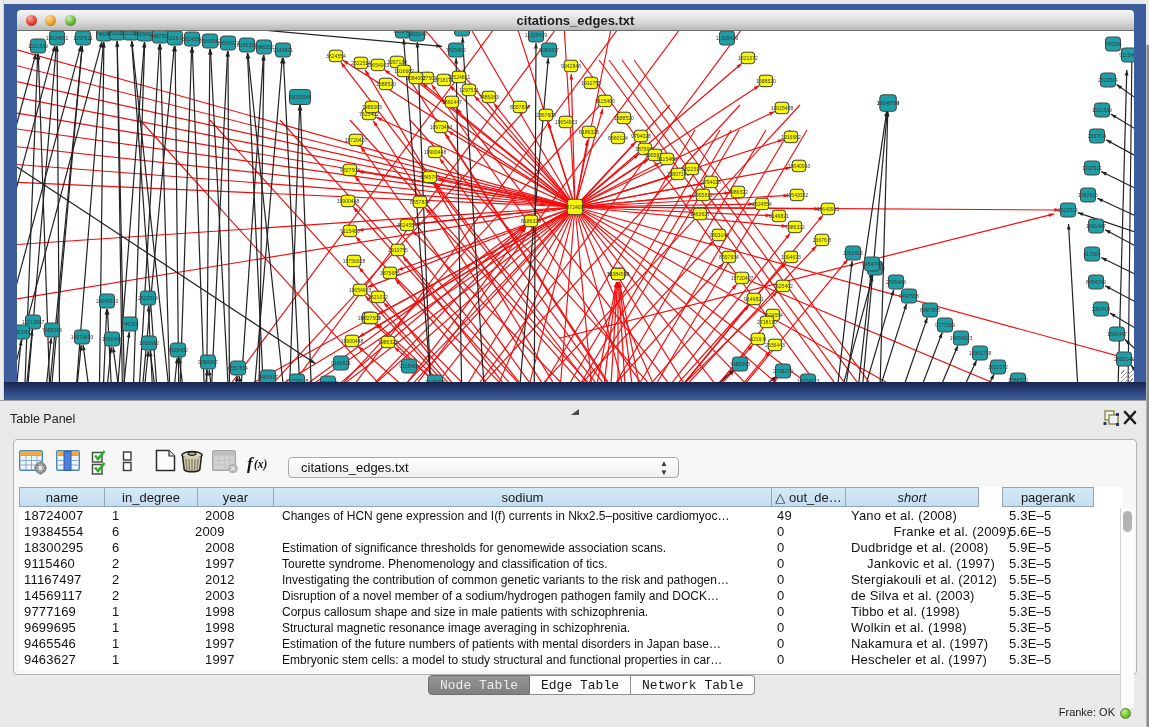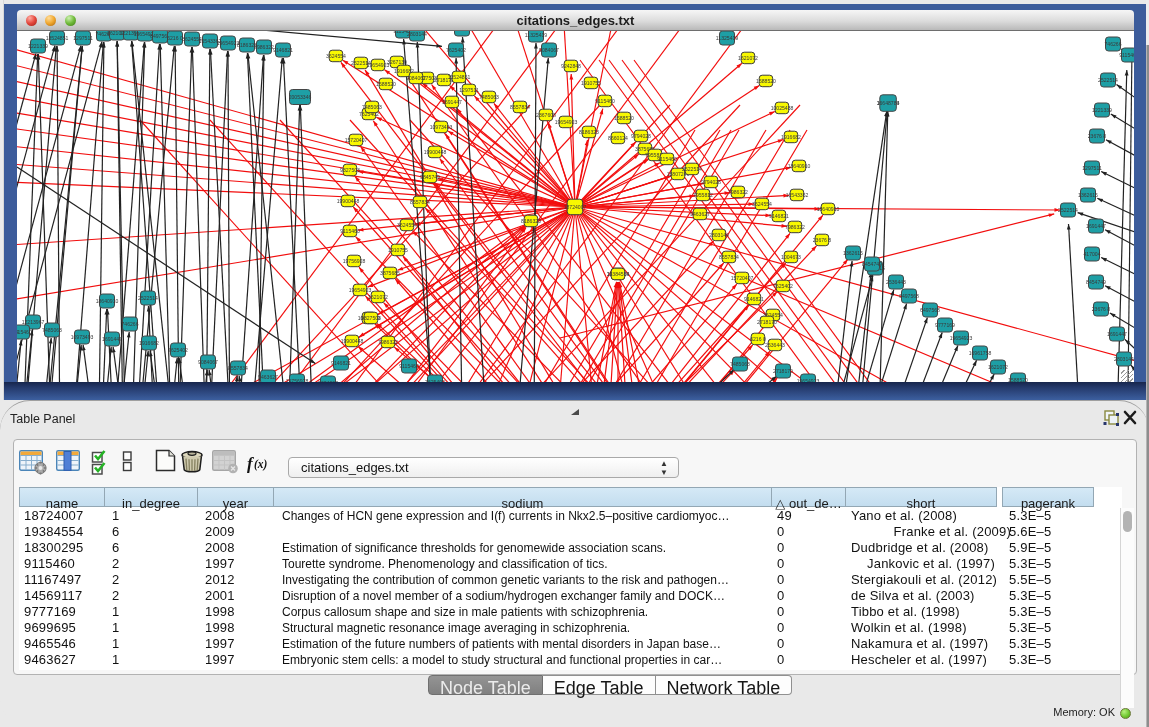--- a/index.html
+++ b/index.html
@@ -22,42 +22,42 @@
 #graph { position:absolute; left:13px; top:27px; width:1117px; height:351px; background:#fff; overflow:hidden; }
 #grip { position:absolute; right:13px; top:366px; width:12px; height:12px;
   background:repeating-linear-gradient(135deg, transparent 0 2px, #9a9a9a 2px 3px); }
 
 
 #lstrip { position:absolute; left:0; top:0; width:4px; height:400px; background:#ececec; border-right:1px solid #d8d8d8; }
 #rstrip { position:absolute; left:1146px; top:0; width:3px; height:400px; background:#ececec; }
 #rstrip2 { position:absolute; left:1146px; top:45px; width:3px; height:682px; background:#8d8d8d; border-left:1px solid #b5b5b5; z-index:50; }
 
 
-#panel { position:absolute; left:0; top:400px; width:1149px; height:327px; background:#e9e9e9; border-top:1px solid #9f9f9f;border-radius:30px; }
+#panel { position:absolute; left:0; top:400px; width:1149px; height:327px; background:#e9e9e9; border-top:1px solid #9f9f9f; }
 #ptitle { position:absolute; left:10px; top:11px; font-size:12.5px; color:#222; }
 #caret { position:absolute; left:570px; top:1px; }
 #picons { position:absolute; right:10px; top:9px; }
 #inner { position:absolute; left:13px; top:38px; width:1124px; height:236px; background:#f7f7f7;
   border:1px solid #b2b2b2; border-radius:4px; }
 #toolbar { position:absolute; left:5px; top:5px; height:34px; width:100%; }
 #combo { position:absolute; left:269px; top:12px; width:391px; height:21px; background:linear-gradient(#ffffff,#efefef);
   border:1px solid #a9a9a9; border-radius:4px; font-size:13px; color:#111; padding:2px 0 0 12px; }
 #combo .arr { position:absolute; right:10px; top:1px; font-size:8px; color:#333; line-height:9px; text-align:center; }
 
 
 #tbl { position:absolute; left:5px; top:47px; width:1103px; height:183px; background:#fff; overflow:hidden; }
 .hrow { position:absolute; top:0; height:20px; background:linear-gradient(#d5e9f6,#c3ddef); border:1px solid #93a7b4;
-  font-size:13px; color:#1a1a1a; text-align:center; padding-top:8px; }
+  font-size:13px; color:#1a1a1a; text-align:center; padding-top:2px; }
 .cell { position:absolute; font-size:13px; letter-spacing:0.2px; line-height:16px; color:#111; white-space:nowrap; overflow:hidden; }
 .cell.t { font-size:12px; letter-spacing:0; }
 #vsb { position:absolute; right:2px; top:68px; width:14px; height:200px; background:#fcfcfc; border-left:1px solid #d5d5d5; }
 #vsb .thumb { position:absolute; left:2px; top:3px; width:9px; height:21px; background:#b3b3b3; border-radius:5px; }
 
 
-#tabs { position:absolute; left:428px; top:274px; height:35px; font-size:18px; }
+#tabs { position:absolute; left:428px; top:274px; height:35px; font-size:13px;font-family:Liberation Mono, monospace; }
 .tab { float:left; height:20px; padding:2px 11px 0 11px; background:#fdfdfd; border:1px solid #909090; border-left:none; color:#161616; }
 .tab.sel { background:linear-gradient(#949494,#808080); color:#ececec; border:1px solid #6f6f6f; border-radius:4px 0 0 4px; }
 .tab.last { border-radius:0 4px 4px 0; }
 
 #mem { position:absolute; right:34px; bottom:9px; font-size:11px; color:#222; }
 #memdot { position:absolute; right:18px; bottom:8px; width:11px; height:11px; border-radius:50%;
   background:radial-gradient(circle at 35% 30%, #b7f07e, #6cc52c 60%, #4d9a1b); border:1px solid #6a7a36; }
 </style>
 </head>
 <body>
@@ -904,32 +904,32 @@
         <text x="235" y="23" font-size="11.5" font-style="italic" font-weight="bold" font-family="Liberation Serif, serif" fill="#111">(x)</text>
       </svg>
       <div id="combo">citations_edges.txt<span class="arr">▲<br>▼</span></div>
     </div>
     <div id="tbl">
       <div class="hrow" style="left:0px; width:86px;">name</div>
       <div class="hrow" style="left:85px; width:94px;">in_degree</div>
       <div class="hrow" style="left:178px; width:77px;">year</div>
       <div class="hrow" style="left:254px; width:499px;">sodium</div>
       <div class="hrow" style="left:752px; width:75px;">△ out_de…</div>
-      <div class="hrow" style="left:826px; width:152px;">short</div>
+      <div class="hrow" style="left:826px; width:134px;font-style:italic;">short</div>
       <div class="hrow" style="left:983px; width:92px;">pagerank</div>
 <div class="cell" style="left:5px; top:21px; width:80px;">18724007</div>
 <div class="cell" style="left:93px; top:21px; width:80px;">1</div>
 <div class="cell" style="left:186px; top:21px; width:66px;">2008</div>
 <div class="cell t" style="left:263px; top:21px; width:500px;">Changes of HCN gene expression and I(f) currents in Nkx2.5–positive cardiomyoc…</div>
 <div class="cell" style="left:758px; top:21px; width:60px;">49</div>
 <div class="cell" style="left:832px; top:21px; width:160px;">Yano et al. (2008)</div>
 <div class="cell" style="left:990px; top:21px; width:80px;">5.3E–5</div>
 <div class="cell" style="left:5px; top:37px; width:80px;">19384554</div>
 <div class="cell" style="left:93px; top:37px; width:80px;">6</div>
-<div class="cell" style="left:186px; top:37px; width:66px;">2009</div>
+<div class="cell" style="left:176px; top:37px; width:66px;">2009</div>
 <div class="cell" style="left:758px; top:37px; width:60px;">0</div>
 <div class="cell" style="left:832px; top:37px; width:160px;text-align:right;">Franke et al. (2009)</div>
 <div class="cell" style="left:990px; top:37px; width:80px;">5.6E–5</div>
 <div class="cell" style="left:5px; top:53px; width:80px;">18300295</div>
 <div class="cell" style="left:93px; top:53px; width:80px;">6</div>
 <div class="cell" style="left:186px; top:53px; width:66px;">2008</div>
 <div class="cell t" style="left:263px; top:53px; width:500px;">Estimation of significance thresholds for genomewide association scans.</div>
 <div class="cell" style="left:758px; top:53px; width:60px;">0</div>
 <div class="cell" style="left:832px; top:53px; width:160px;">Dudbridge et al. (2008)</div>
 <div class="cell" style="left:990px; top:53px; width:80px;">5.9E–5</div>
@@ -942,22 +942,22 @@
 <div class="cell" style="left:990px; top:69px; width:80px;">5.3E–5</div>
 <div class="cell" style="left:5px; top:85px; width:80px;">11167497</div>
 <div class="cell" style="left:93px; top:85px; width:80px;">2</div>
 <div class="cell" style="left:186px; top:85px; width:66px;">2012</div>
 <div class="cell t" style="left:263px; top:85px; width:500px;">Investigating the contribution of common genetic variants to the risk and pathogen…</div>
 <div class="cell" style="left:758px; top:85px; width:60px;">0</div>
 <div class="cell" style="left:832px; top:85px; width:160px;">Stergiakouli et al. (2012)</div>
 <div class="cell" style="left:990px; top:85px; width:80px;">5.5E–5</div>
 <div class="cell" style="left:5px; top:101px; width:80px;">14569117</div>
 <div class="cell" style="left:93px; top:101px; width:80px;">2</div>
-<div class="cell" style="left:186px; top:101px; width:66px;">2001</div>
-<div class="cell t" style="left:263px; top:101px; width:500px;">Disruption of a novel member of a sodium/hydrogen exchanger family and DOCK…</div>
+<div class="cell" style="left:186px; top:101px; width:66px;">2003</div>
+<div class="cell t" style="left:263px; top:101px; width:500px;">Disruption of a novel member of a sodium/hydrogen pathogen family and DOCK…</div>
 <div class="cell" style="left:758px; top:101px; width:60px;">0</div>
 <div class="cell" style="left:832px; top:101px; width:160px;">de Silva et al. (2003)</div>
 <div class="cell" style="left:990px; top:101px; width:80px;">5.3E–5</div>
 <div class="cell" style="left:5px; top:117px; width:80px;">9777169</div>
 <div class="cell" style="left:93px; top:117px; width:80px;">1</div>
 <div class="cell" style="left:186px; top:117px; width:66px;">1998</div>
 <div class="cell t" style="left:263px; top:117px; width:500px;">Corpus callosum shape and size in male patients with schizophrenia.</div>
 <div class="cell" style="left:758px; top:117px; width:60px;">0</div>
 <div class="cell" style="left:832px; top:117px; width:160px;">Tibbo et al. (1998)</div>
 <div class="cell" style="left:990px; top:117px; width:80px;">5.3E–5</div>
@@ -985,15 +985,15 @@
     </div>
     <div id="vsb">
         <div class="thumb"></div>
       </div>
   </div>
   <div id="tabs">
     <div class="tab sel">Node Table</div>
     <div class="tab">Edge Table</div>
     <div class="tab last">Network Table</div>
   </div>
-  <div id="mem">Memory: OK</div>
+  <div id="mem">Franke: OK</div>
   <div id="memdot"></div>
 </div>
 
 </body></html>

